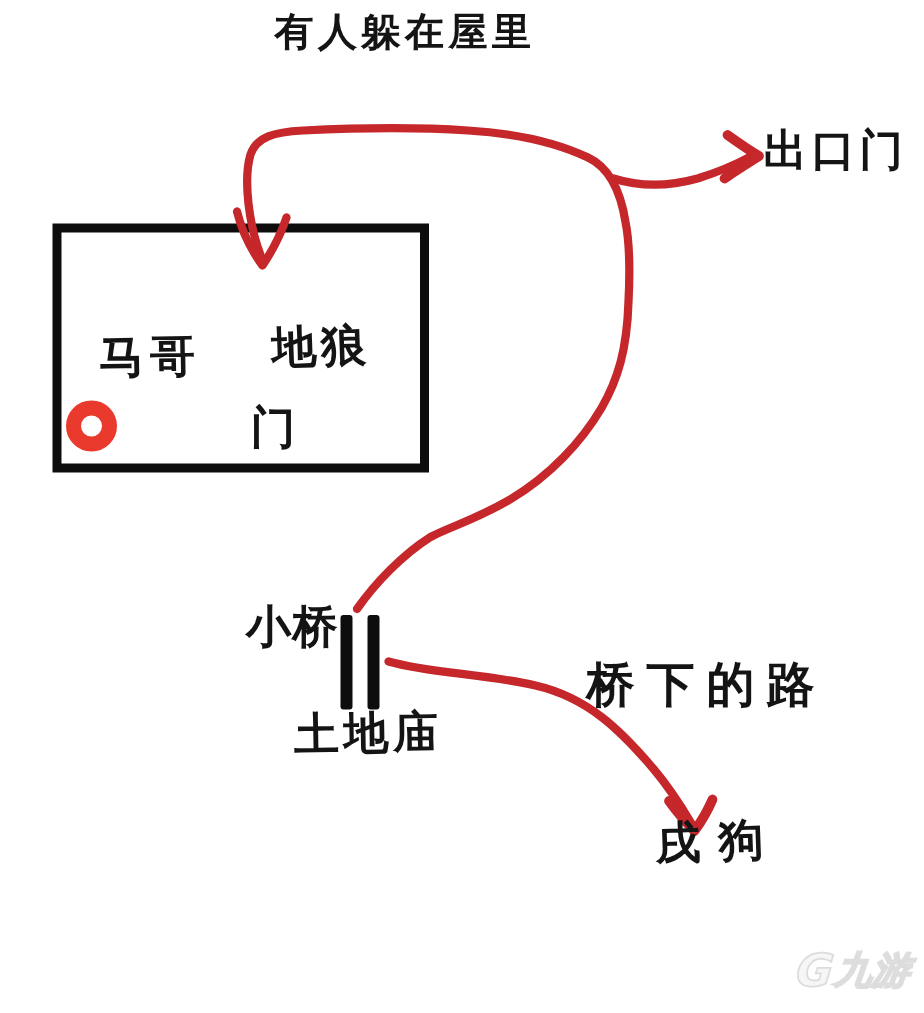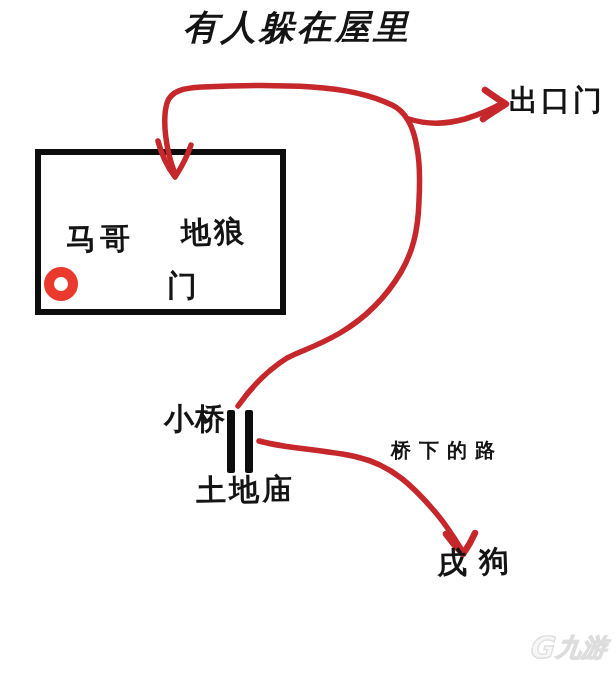--- a/index.html
+++ b/index.html
@@ -13,28 +13,28 @@
   .canvas{position:absolute;inset:0;width:616px;height:675px;}
   svg.drawing{position:absolute;left:0;top:0;width:616px;height:675px;}
   .lbl{
     position:absolute;
     color:#141414;
     font-weight:600;
     white-space:nowrap;
     line-height:1;
     letter-spacing:2px;
   }
-  .title{left:183px;top:9px;font-size:35px;letter-spacing:3px;font-style:italic;}
+  .title{left:183px;top:9px;font-size:26px;letter-spacing:3px;}
   .lbl-mage{left:66px;top:224px;font-size:30px;letter-spacing:4px;transform:rotate(-1deg);}
   .lbl-dilang{left:181px;top:217px;font-size:30px;letter-spacing:3px;transform:rotate(-2deg);}
   .lbl-door{left:167px;top:271px;font-size:30px;}
   .lbl-exit{left:509px;top:86px;font-size:29px;letter-spacing:3px;}
   .lbl-bridge{left:164px;top:404px;font-size:30px;letter-spacing:1px;}
   .lbl-temple{left:196px;top:475px;font-size:30px;letter-spacing:3px;transform:rotate(-1deg);}
-  .lbl-road{left:391px;top:440px;font-size:20px;letter-spacing:8px;}
+  .lbl-road{left:391px;top:440px;font-size:32px;letter-spacing:8px;}
   .lbl-dog{left:437px;top:547px;font-size:30px;letter-spacing:12px;transform:rotate(-2deg);}
   .watermark{
     position:absolute;left:531px;top:630px;
     font-family:"DejaVu Sans", sans-serif;
     font-style:italic;font-weight:bold;
     color:#f6f6f6;
     -webkit-text-stroke:1.2px #dddddd;
     text-shadow:0 0 1px #e6e6e6;
     transform:skewX(-6deg);
     white-space:nowrap;

